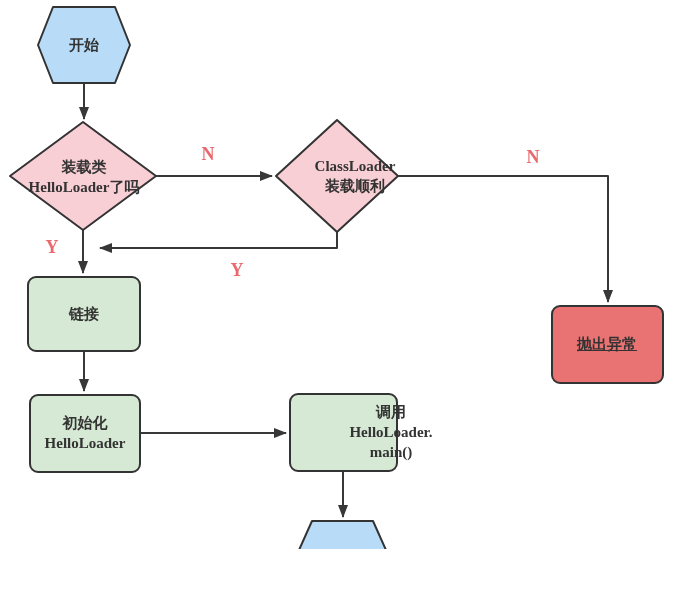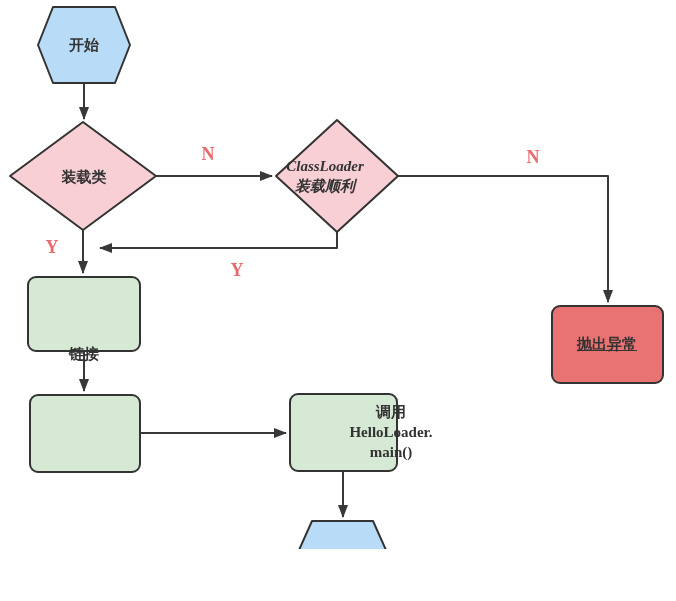--- a/index.html
+++ b/index.html
@@ -84,29 +84,34 @@
     <rect class="shape fill-green" x="30" y="395" width="110" height="77" rx="8" ry="8"></rect>
     <rect class="shape fill-green" x="290" y="394" width="107" height="77" rx="8" ry="8"></rect>
     <rect class="shape fill-red" x="552" y="306" width="111" height="77" rx="8" ry="8"></rect>
     <polygon class="shape fill-blue" points="312,521 373,521 390,559 373,597 312,597 295,559"></polygon>
   </svg>
 
   <div class="node-label" style="left:84px; top:45px;">开始</div>
 
   <div class="node-label" style="left:84px; top:177px;text-align:center;">
     <div>装载类</div>
+    <div>HelloLoader了吗</div>
   </div>
 
-  <div class="node-label" style="left:325px; top:176px;font-style:italic;">
+  <div class="node-label" style="left:355px; top:176px;">
     <div>ClassLoader</div>
     <div>装载顺利</div>
   </div>
 
-  <div class="node-label" style="left:84px; top:314px;margin-top:40px;">链接</div>
+  <div class="node-label" style="left:84px; top:314px;">链接</div>
 
+  <div class="node-label" style="left:85px; top:433px;">
+    <div>初始化</div>
+    <div>HelloLoader</div>
+  </div>
 
   <div class="node-label" style="left:343px; top:432px;margin-left:48px;">
     <div>调用</div>
     <div>HelloLoader.</div>
     <div>main()</div>
   </div>
 
   <div class="node-label" style="left:607px; top:344px;text-decoration:underline;">抛出异常</div>
 
   <div class="node-label" style="left:343px; top:559px;text-align:center;">结束</div>

